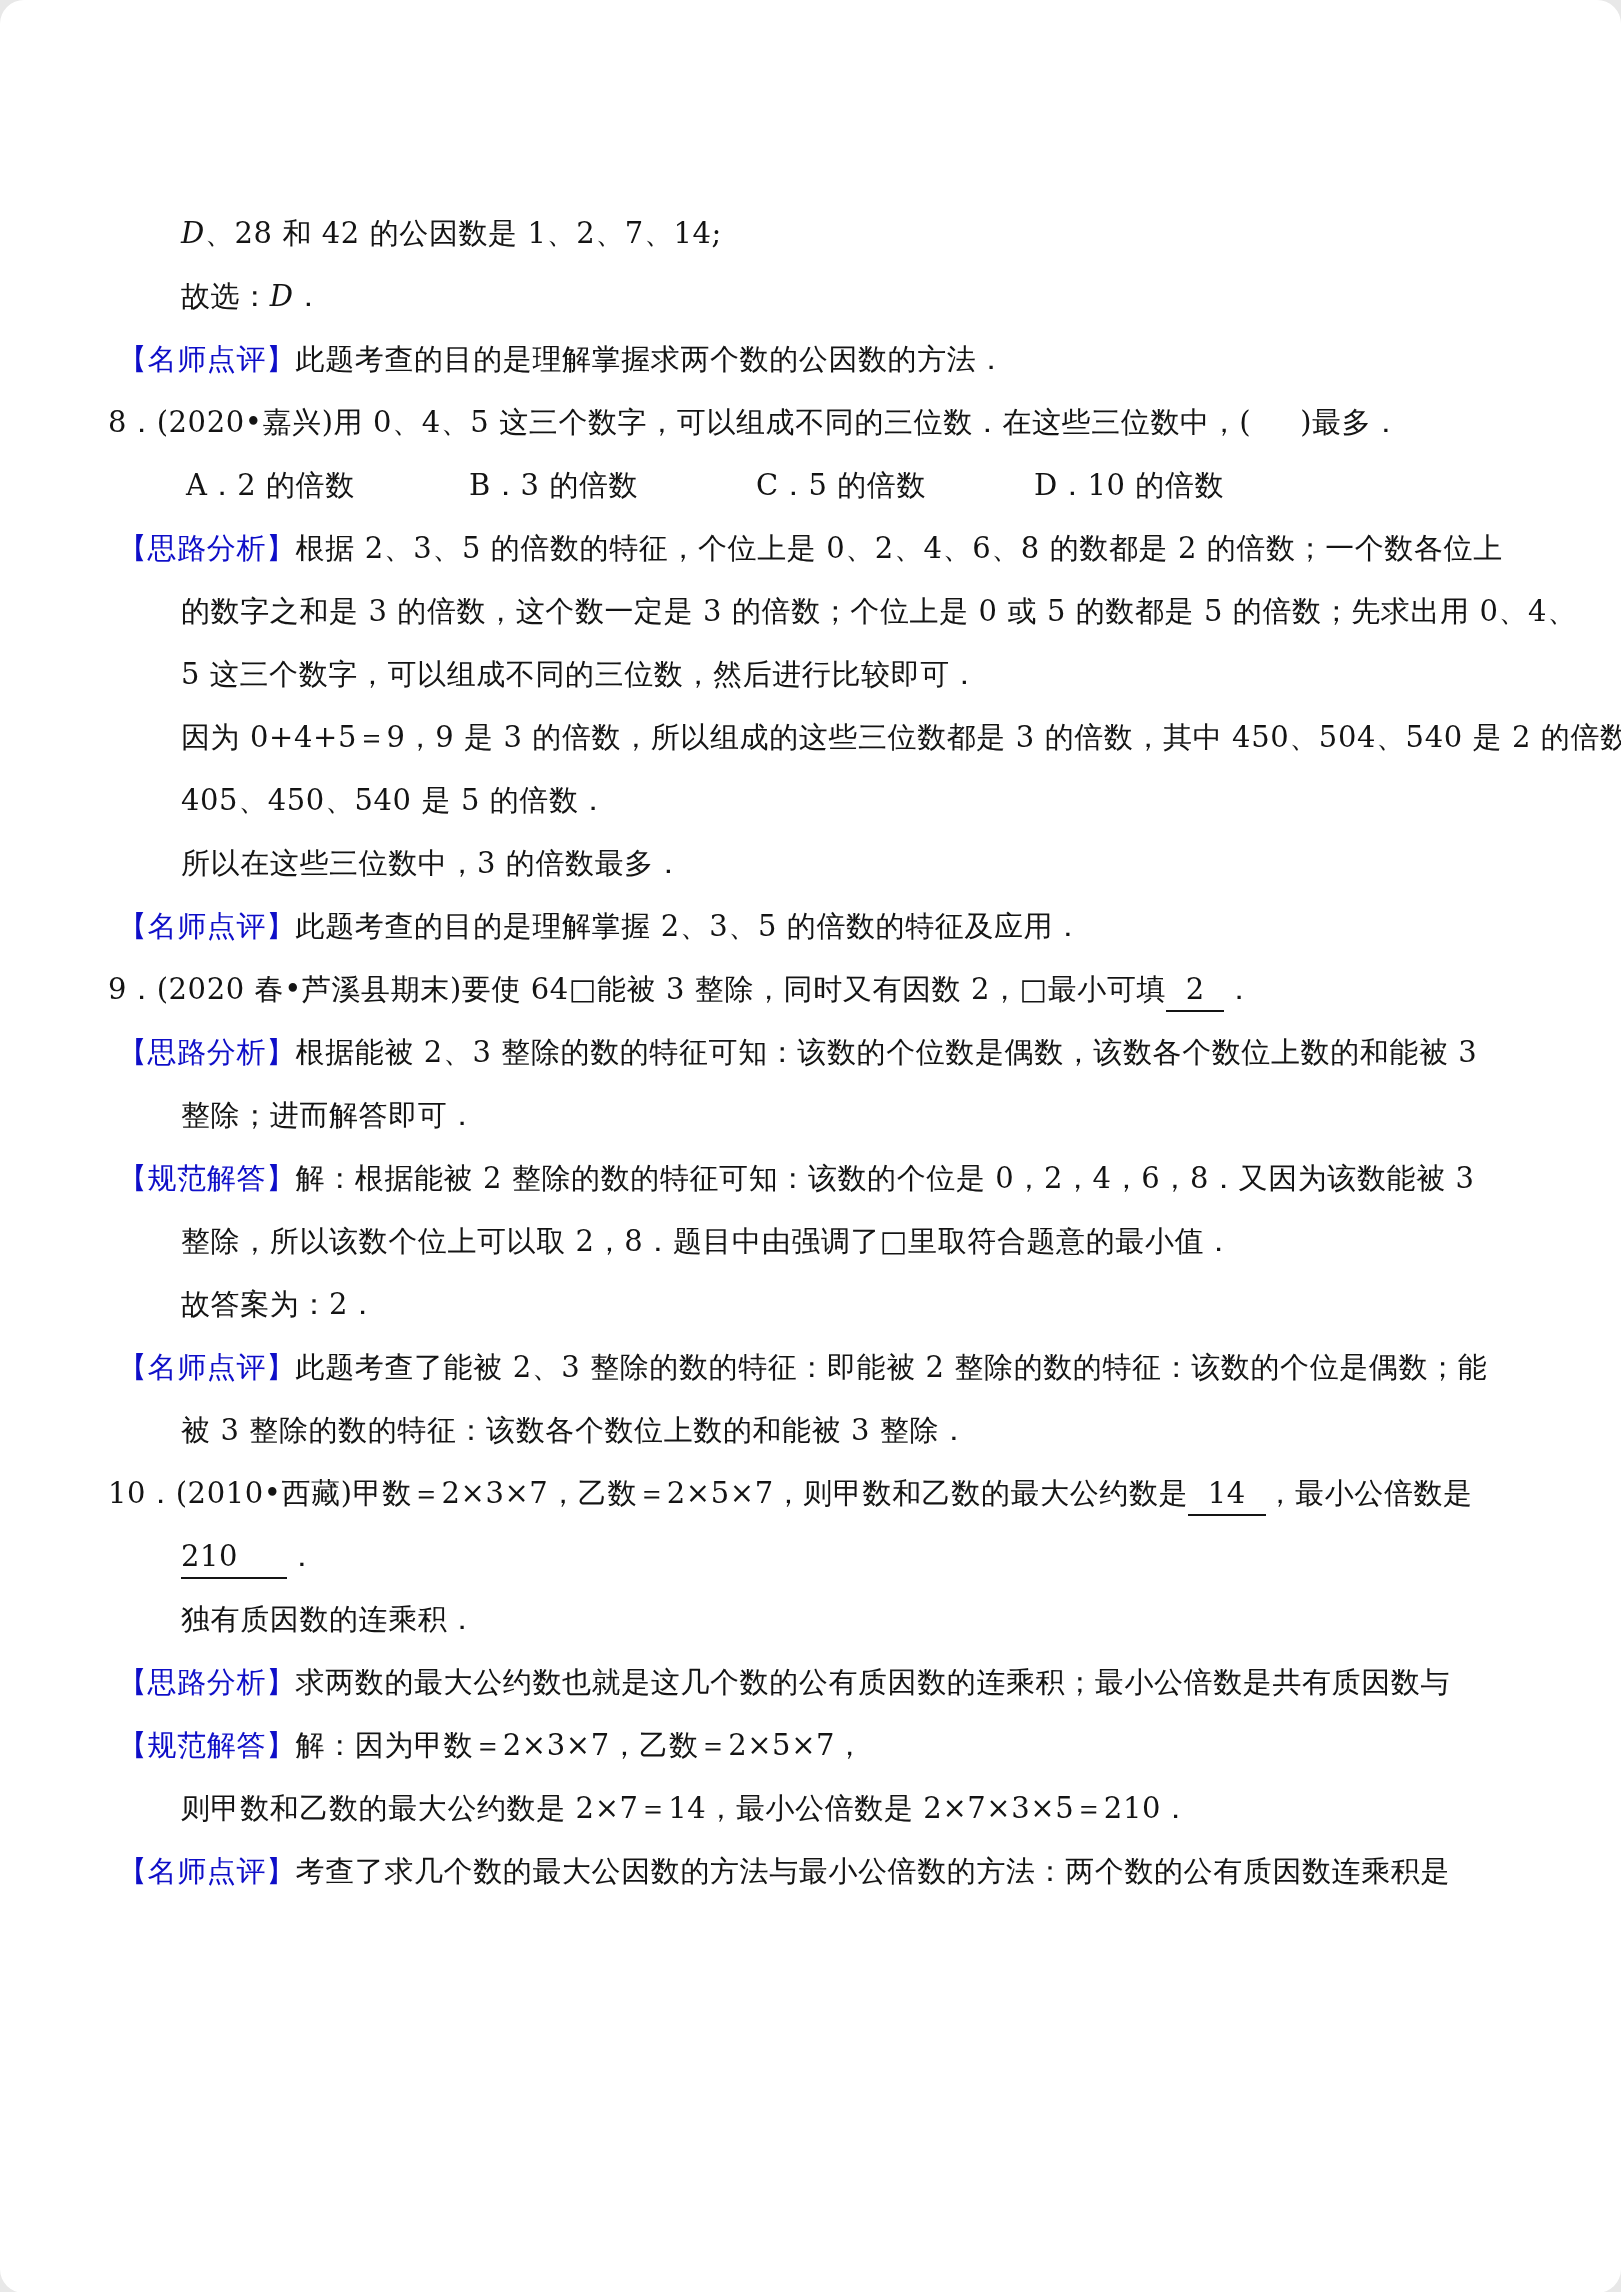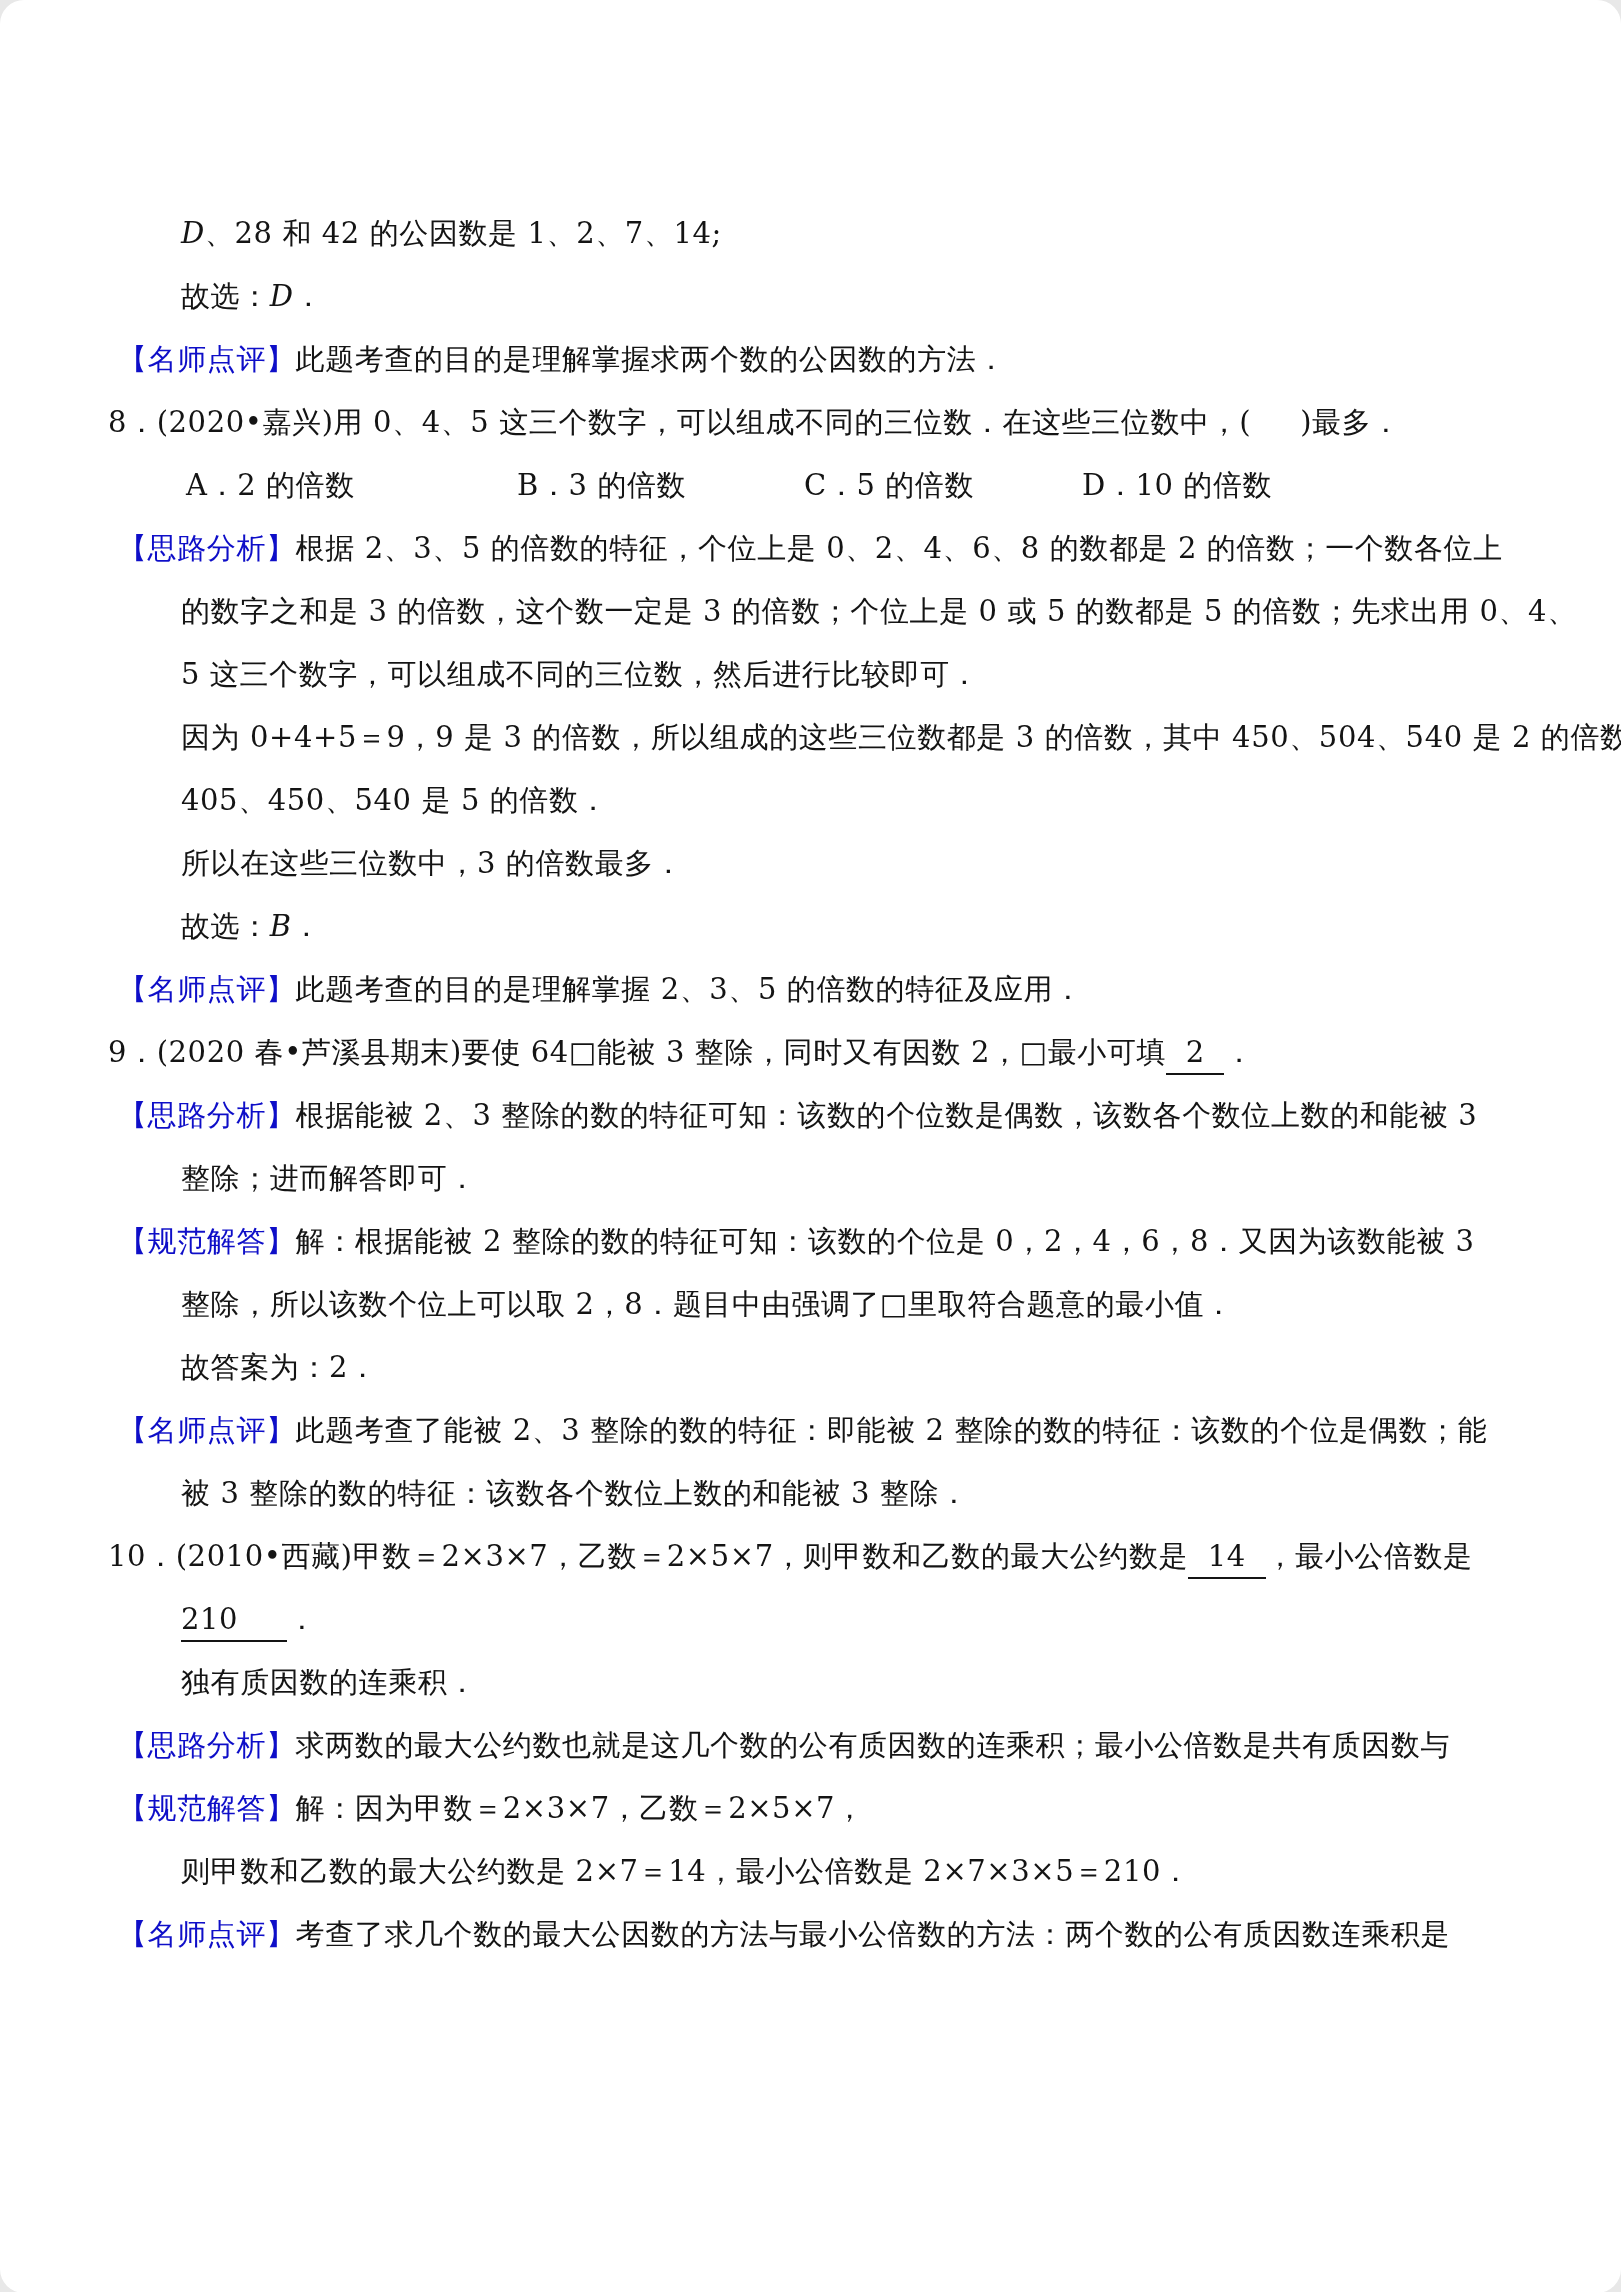--- a/index.html
+++ b/index.html
@@ -26,40 +26,39 @@
   .line.q{padding-left:108px;}
   .line.body{padding-left:181px;}
   .line.label{padding-left:118px;}
   .line.options{padding-left:186px;}
   .lbl{color:#0e0ec8;}
   .i{font-style:italic;font-family:"DejaVu Serif","Liberation Serif",serif;}
   .u{border-bottom:2px solid #141414;padding-bottom:3.9px;}
   .t{}
   .opt{display:inline-block;}
   .options .opt:nth-child(1){width:283px;}
-  .options .opt:nth-child(2){width:287px;margin-left:48px;}
+  .options .opt:nth-child(2){width:287px;}
   .options .opt:nth-child(3){width:278px;}
 </style>
 </head>
 <body>
 
 <div class="page">
   <div class="doc">
       <div class="line body"><span class="i">D</span><span class="t">、28 和 42 的公因数是 1、2、7、14;</span></div>
       <div class="line body"><span class="t">故选：</span><span class="i">D</span><span class="t">．</span></div>
       <div class="line label"><span class="lbl">【名师点评】</span><span class="t">此题考查的目的是理解掌握求两个数的公因数的方法．</span></div>
       <div class="line q"><span class="t">8．(2020•嘉兴)用 0、4、5 这三个数字，可以组成不同的三位数．在这些三位数中，(     )最多．</span></div>
       <div class="line options"><span class="opt">A．2 的倍数</span><span class="opt">B．3 的倍数</span><span class="opt">C．5 的倍数</span><span class="opt">D．10 的倍数</span></div>
       <div class="line label"><span class="lbl">【思路分析】</span><span class="t">根据 2、3、5 的倍数的特征，个位上是 0、2、4、6、8 的数都是 2 的倍数；一个数各位上</span></div>
       <div class="line body"><span class="t">的数字之和是 3 的倍数，这个数一定是 3 的倍数；个位上是 0 或 5 的数都是 5 的倍数；先求出用 0、4、</span></div>
       <div class="line body"><span class="t">5 这三个数字，可以组成不同的三位数，然后进行比较即可．</span></div>
       <div class="line body"><span class="t">因为 0+4+5＝9，9 是 3 的倍数，所以组成的这些三位数都是 3 的倍数，其中 450、504、540 是 2 的倍数；</span></div>
       <div class="line body"><span class="t">405、450、540 是 5 的倍数．</span></div>
       <div class="line body"><span class="t">所以在这些三位数中，3 的倍数最多．</span></div>
-      <div class="line body"><span class="t">故选：</span><span class="i">B</span><span class="t">．</span></div>
       <div class="line label"><span class="lbl">【名师点评】</span><span class="t">此题考查的目的是理解掌握 2、3、5 的倍数的特征及应用．</span></div>
       <div class="line q"><span class="t">9．(2020 春•芦溪县期末)要使 64□能被 3 整除，同时又有因数 2，□最小可填</span><span class="u">  2  </span><span class="t">．</span></div>
       <div class="line label"><span class="lbl">【思路分析】</span><span class="t">根据能被 2、3 整除的数的特征可知：该数的个位数是偶数，该数各个数位上数的和能被 3</span></div>
       <div class="line body"><span class="t">整除；进而解答即可．</span></div>
       <div class="line label"><span class="lbl">【规范解答】</span><span class="t">解：根据能被 2 整除的数的特征可知：该数的个位是 0，2，4，6，8．又因为该数能被 3</span></div>
       <div class="line body"><span class="t">整除，所以该数个位上可以取 2，8．题目中由强调了□里取符合题意的最小值．</span></div>
       <div class="line body"><span class="t">故答案为：2．</span></div>
       <div class="line label"><span class="lbl">【名师点评】</span><span class="t">此题考查了能被 2、3 整除的数的特征：即能被 2 整除的数的特征：该数的个位是偶数；能</span></div>
       <div class="line body"><span class="t">被 3 整除的数的特征：该数各个数位上数的和能被 3 整除．</span></div>
       <div class="line q"><span class="t">10．(2010•西藏)甲数＝2×3×7，乙数＝2×5×7，则甲数和乙数的最大公约数是</span><span class="u">  14  </span><span class="t">，最小公倍数是</span></div>

